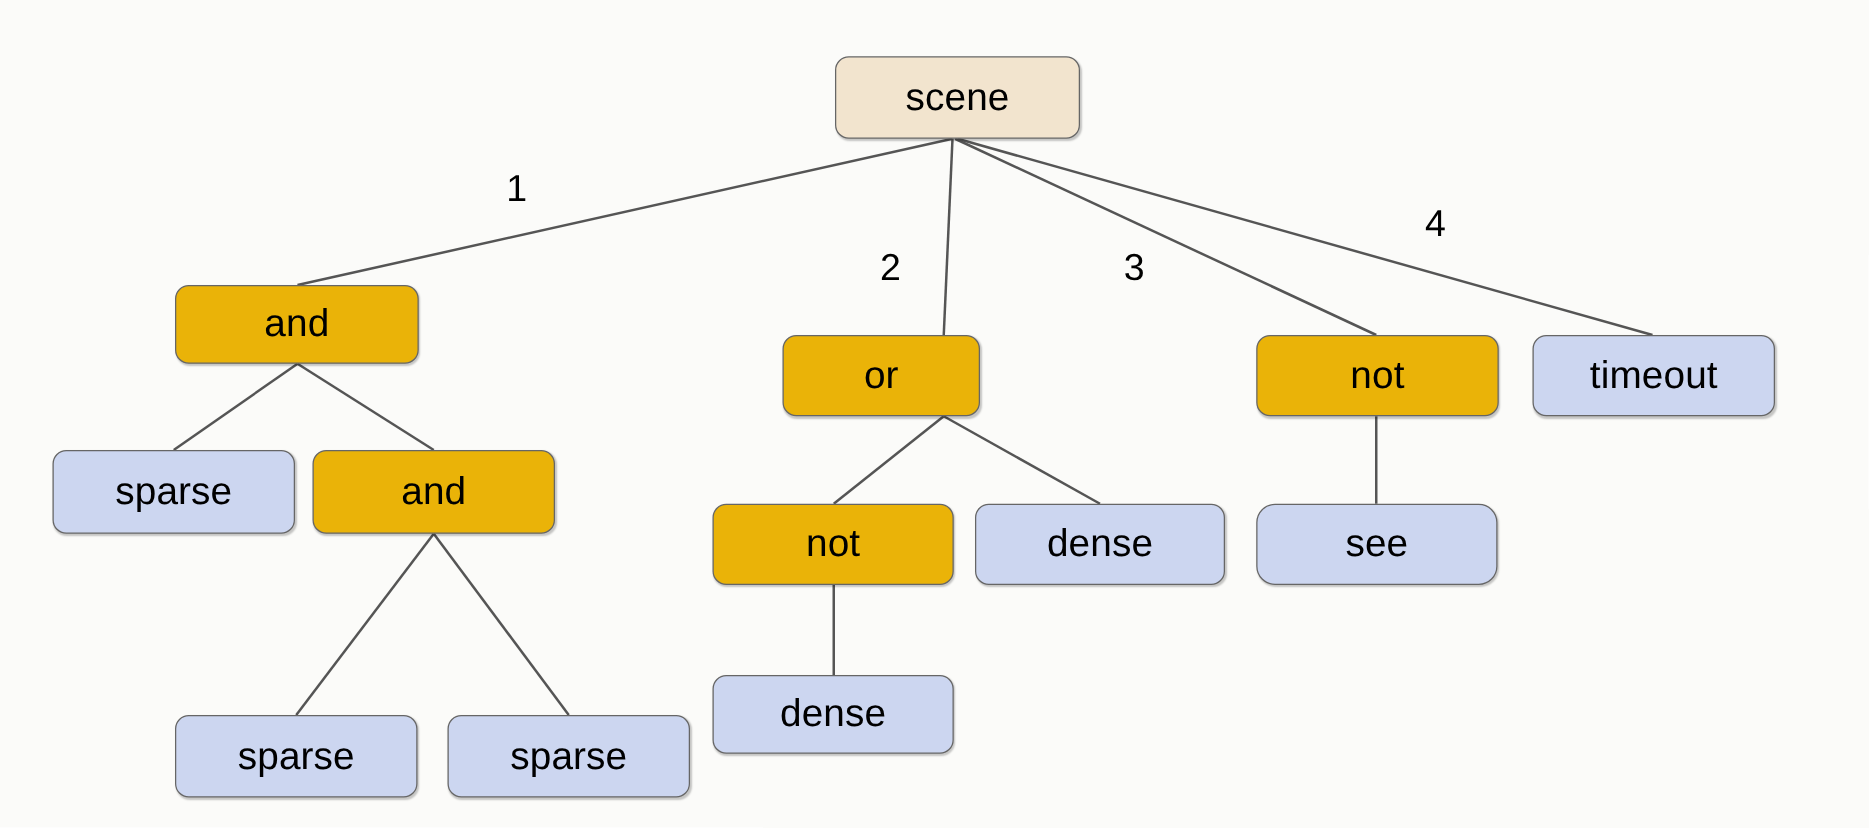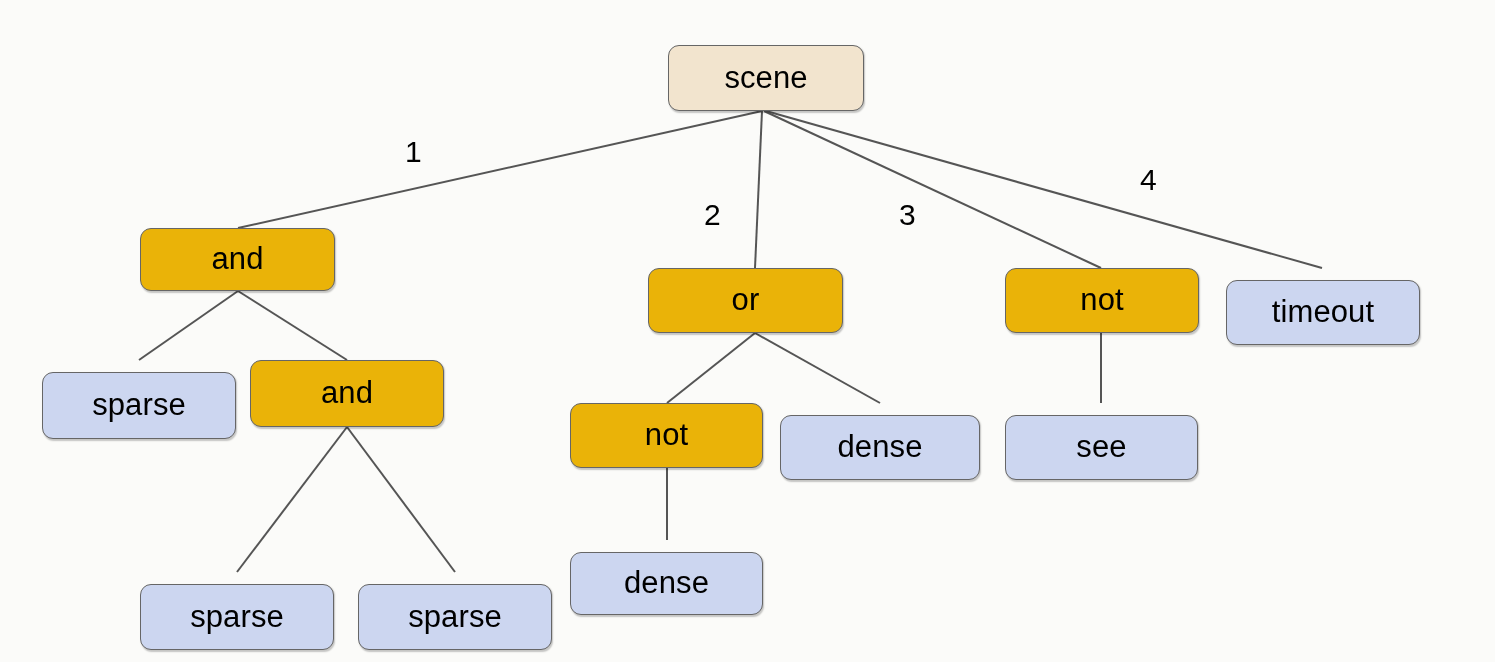--- a/index.html
+++ b/index.html
@@ -39,21 +39,21 @@
     box-shadow: 1px 1.5px 1.5px rgba(0,0,0,0.22);
     z-index: 2;
   }
   .node-label {
     display: block;
     white-space: nowrap;
     transform: translateY(-1px);
   }
   .fill-root   { background: #f2e4ce; }
   .fill-op     { background: #eab308; }
-  .fill-term   { background: #ccd6f0; margin-top: 12px; }
+  .fill-term   { background: #ccd6f0; }
 
   .edge-label {
     position: absolute;
     font-size: 30px;
     color: #000000;
     line-height: 1;
     white-space: nowrap;
     z-index: 3;
   }
 </style>
@@ -75,42 +75,42 @@
       <line x1="667" y1="468" x2="667" y2="540" stroke="#555555" stroke-width="2"></line>
       <line x1="1101" y1="333" x2="1101" y2="403" stroke="#555555" stroke-width="2"></line>
     </svg>
   <div id="node-layer">
       <div class="node fill-root" style="left: 668px; top: 45px; width: 196px; height: 66px;">
         <span class="node-label">scene</span>
       </div>
       <div class="node fill-op" style="left: 140px; top: 228px; width: 195px; height: 63px;">
         <span class="node-label">and</span>
       </div>
-      <div class="node fill-op" style="left: 648px; top: 268px; width: 195px; height: 65px;">
+      <div class="node fill-op" style="left: 626px; top: 268px; width: 158px; height: 65px;">
         <span class="node-label">or</span>
       </div>
       <div class="node fill-op" style="left: 1005px; top: 268px; width: 194px; height: 65px;">
         <span class="node-label">not</span>
       </div>
       <div class="node fill-term" style="left: 1226px; top: 268px; width: 194px; height: 65px;">
         <span class="node-label">timeout</span>
       </div>
       <div class="node fill-term" style="left: 42px; top: 360px; width: 194px; height: 67px;">
         <span class="node-label">sparse</span>
       </div>
       <div class="node fill-op" style="left: 250px; top: 360px; width: 194px; height: 67px;">
         <span class="node-label">and</span>
       </div>
       <div class="node fill-op" style="left: 570px; top: 403px; width: 193px; height: 65px;">
         <span class="node-label">not</span>
       </div>
       <div class="node fill-term" style="left: 780px; top: 403px; width: 200px; height: 65px;">
         <span class="node-label">dense</span>
       </div>
-      <div class="node fill-term" style="left: 1005px; top: 403px; width: 193px; height: 65px;">
+      <div class="node fill-term" style="left: 1005px; top: 403px; width: 193px; height: 65px; border-radius: 15px;">
         <span class="node-label">see</span>
       </div>
       <div class="node fill-term" style="left: 570px; top: 540px; width: 193px; height: 63px;">
         <span class="node-label">dense</span>
       </div>
       <div class="node fill-term" style="left: 140px; top: 572px; width: 194px; height: 66px;">
         <span class="node-label">sparse</span>
       </div>
       <div class="node fill-term" style="left: 358px; top: 572px; width: 194px; height: 66px;">
         <span class="node-label">sparse</span>

